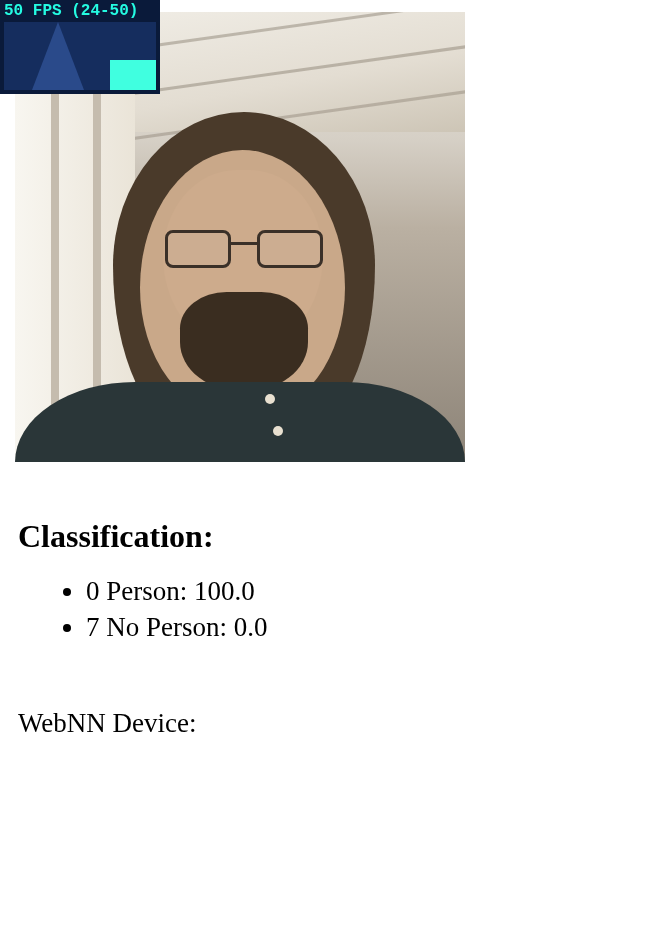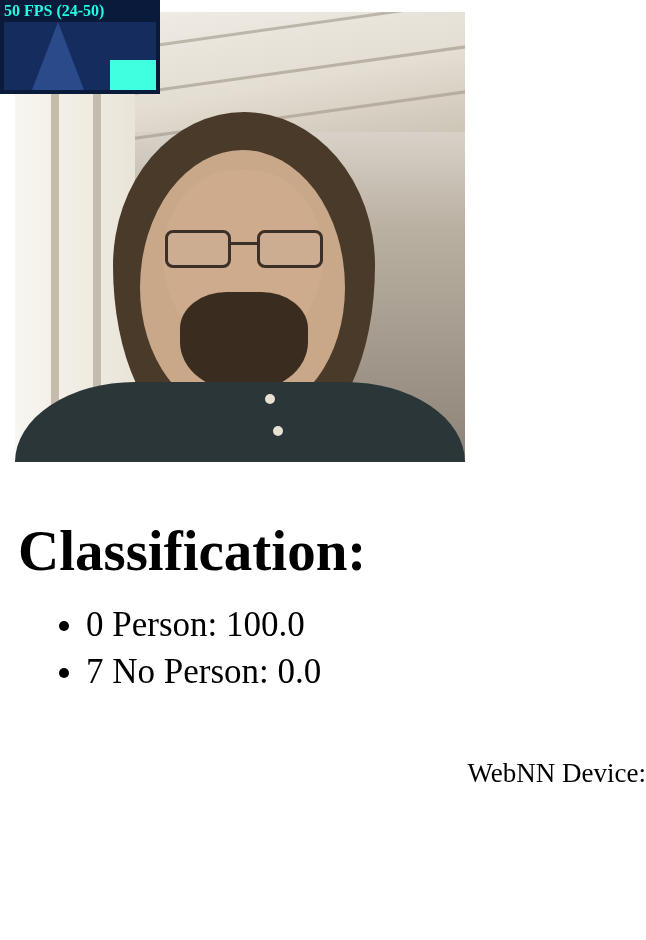--- a/index.html
+++ b/index.html
@@ -15,21 +15,21 @@
       position: absolute;
       top: 0;
       left: 0;
       width: 160px;
       height: 94px;
       background: #0a1a3a;
       z-index: 10;
     }
     .fps-text {
       color: #24fbe2;
-      font-family: Liberation Serif, serif;
+      font-family: Liberation Mono, monospace;
       font-weight: bold;
       font-size: 16px;
       padding: 2px 4px;
     }
     .fps-graph {
       position: absolute;
       bottom: 4px;
       left: 4px;
       right: 4px;
       height: 68px;
@@ -134,38 +134,37 @@
       bottom: 0;
       left: 0;
       right: 0;
       height: 80px;
       background: #2a3638;
       border-radius: 120px 120px 0 0 / 80px 80px 0 0;
     }
     .btn-dot { position:absolute; width:10px; height:10px; border-radius:50%; background:#e8e0d0; }
 
     h1.classification-heading {
-      font-size: 57px;
+      font-size: 32px;
       font-weight: bold;
       margin: 56px 0 18px 18px;
     }
     ul.results {
-      font-size: 35px;
+      font-size: 27px;
       margin: 0 0 0 58px;
       padding: 0 0 0 28px;
     }
     ul.results li { margin: 0; line-height: 1.35; }
     .device-row {
       display: flex;
-      align-items: flex-end;
+      align-items: center;
       gap: 12px;
       margin: 62px 0 0 18px;
       font-size: 27px;
       position: relative;
-      flex-direction: column;
     }
     .select-wrap {
       position: relative;
       display: inline-block;
     }
     .select-display {
       display: inline-flex;
       align-items: center;
       gap: 10px;
       border: 2px solid #767676;

